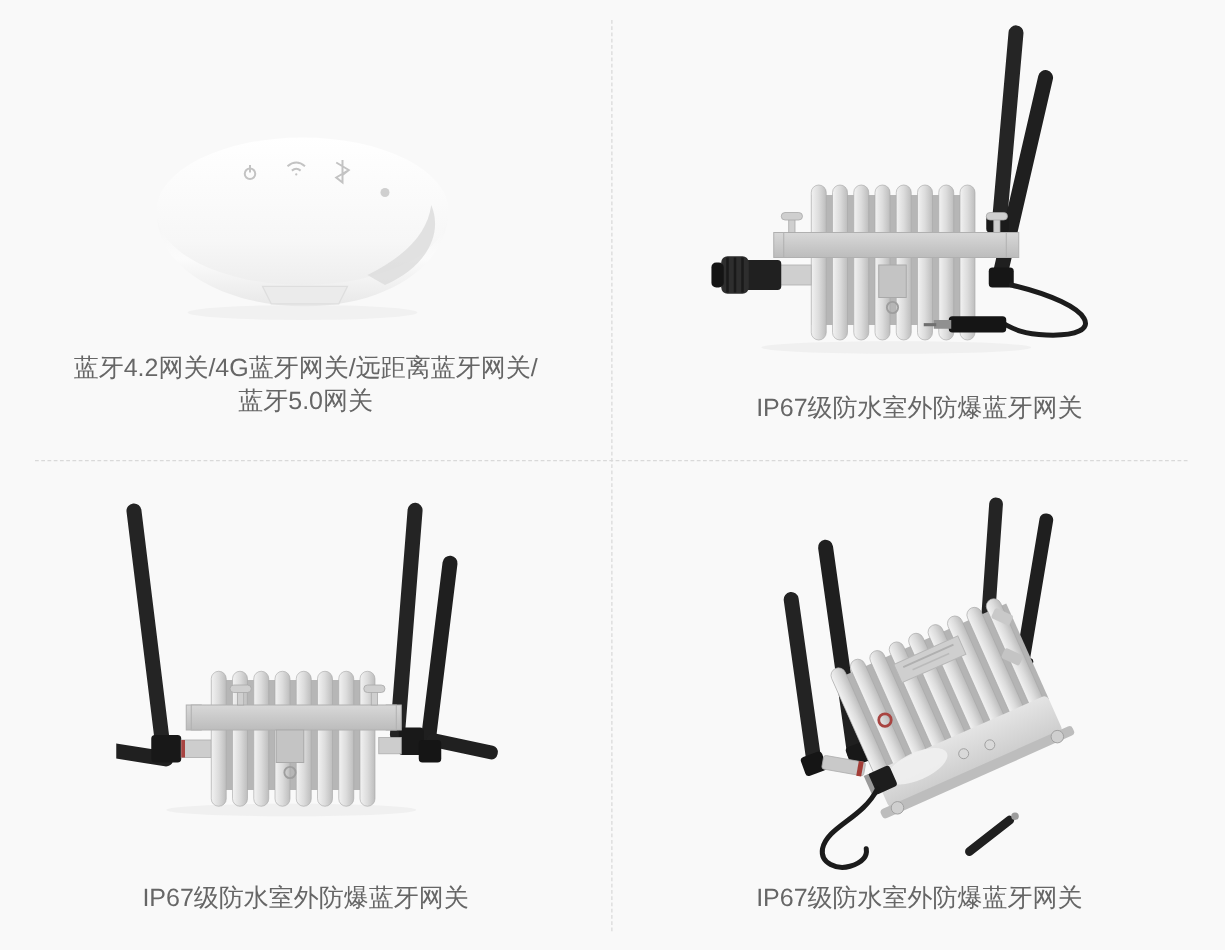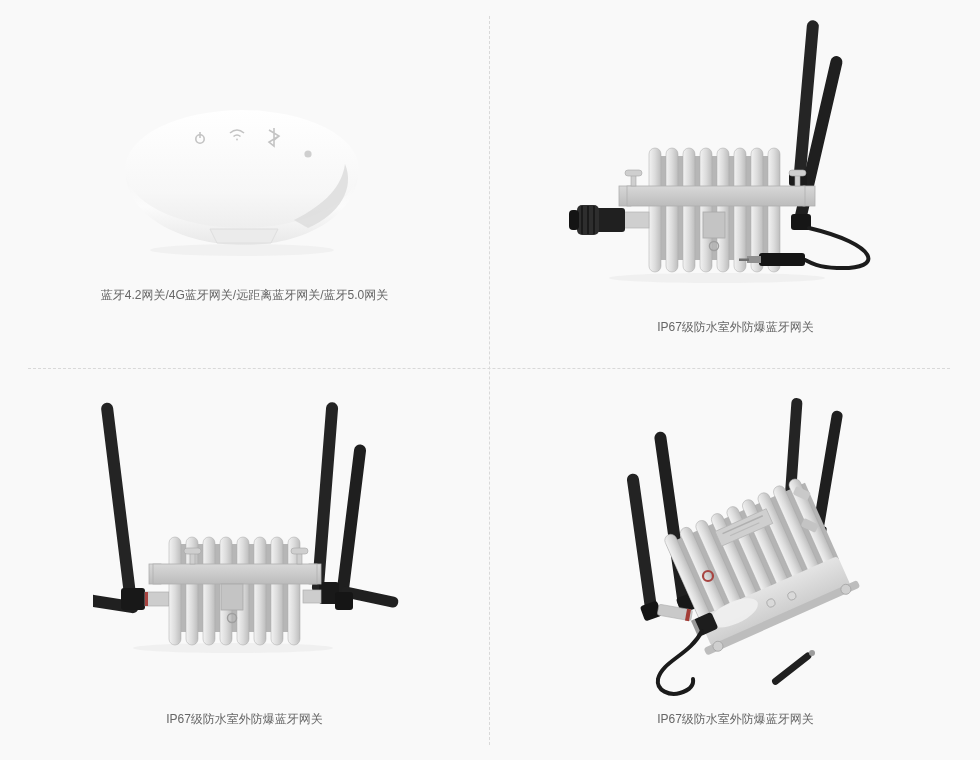--- a/index.html
+++ b/index.html
@@ -13,21 +13,21 @@
   #cell-bl{left:0;top:370px;width:489px;height:390px;}
   #cell-br{left:491px;top:370px;width:489px;height:390px;}
   .img{position:absolute;}
   .dome-img{left:112px;top:102px;width:260px;height:158px;}
   .tr-img{left:78px;top:16px;width:332px;height:272px;}
   .bl-img{left:93px;top:22px;width:352px;height:268px;}
   .br-img{left:107px;top:23px;width:334px;height:312px;}
   svg{display:block;width:100%;height:100%;}
   .caption{
     position:absolute;left:0;right:0;margin:0;text-align:center;
-    font-size:12px;line-height:26px;color:#666666;font-weight:400;
+    font-size:20px;line-height:26px;color:#666666;font-weight:400;
   }
   .cap-tl{top:282px;}
   .cap-tl span{display:inline-block;max-width:380px;}
   .cap-tr{top:314px;}
   .cap-bottom{top:336px;}
   .divider-h{position:absolute;left:28px;right:30px;top:368px;height:0;border-top:1px dashed #d9d9d9;}
   .divider-v{position:absolute;left:489px;top:16px;bottom:15px;width:0;border-left:1px dashed #d9d9d9;}
 </style>
 </head>
 <body>

